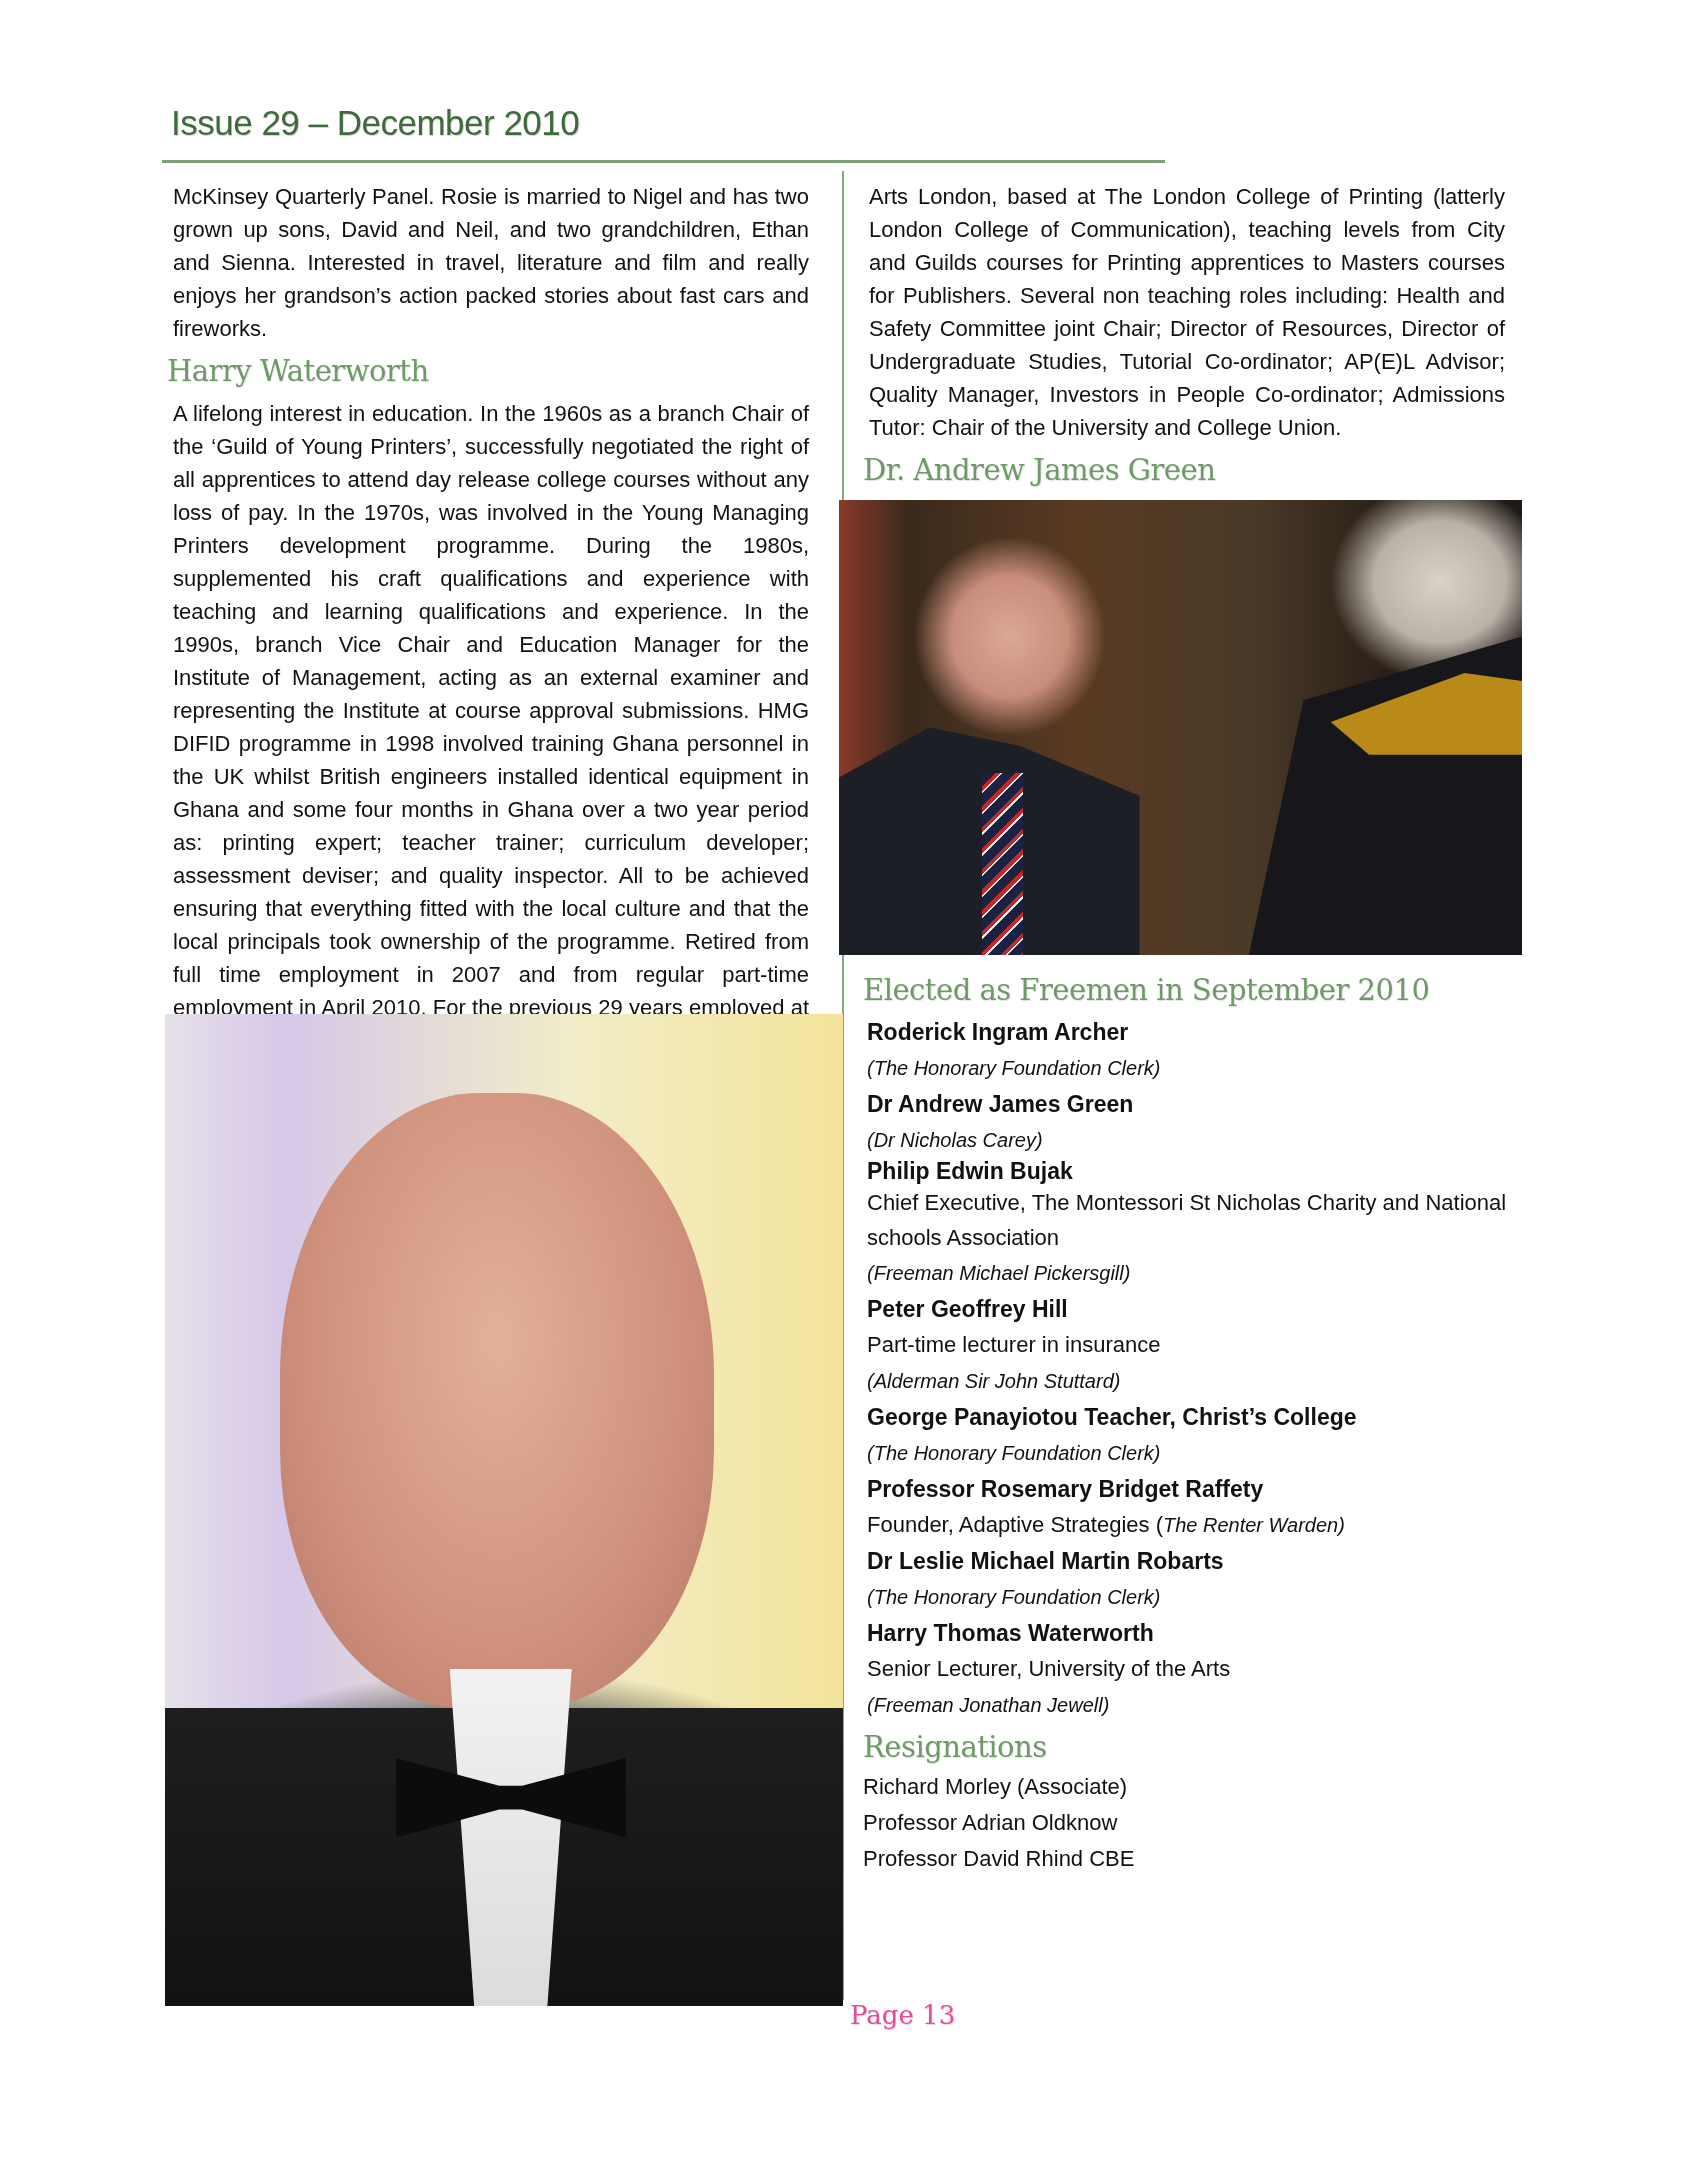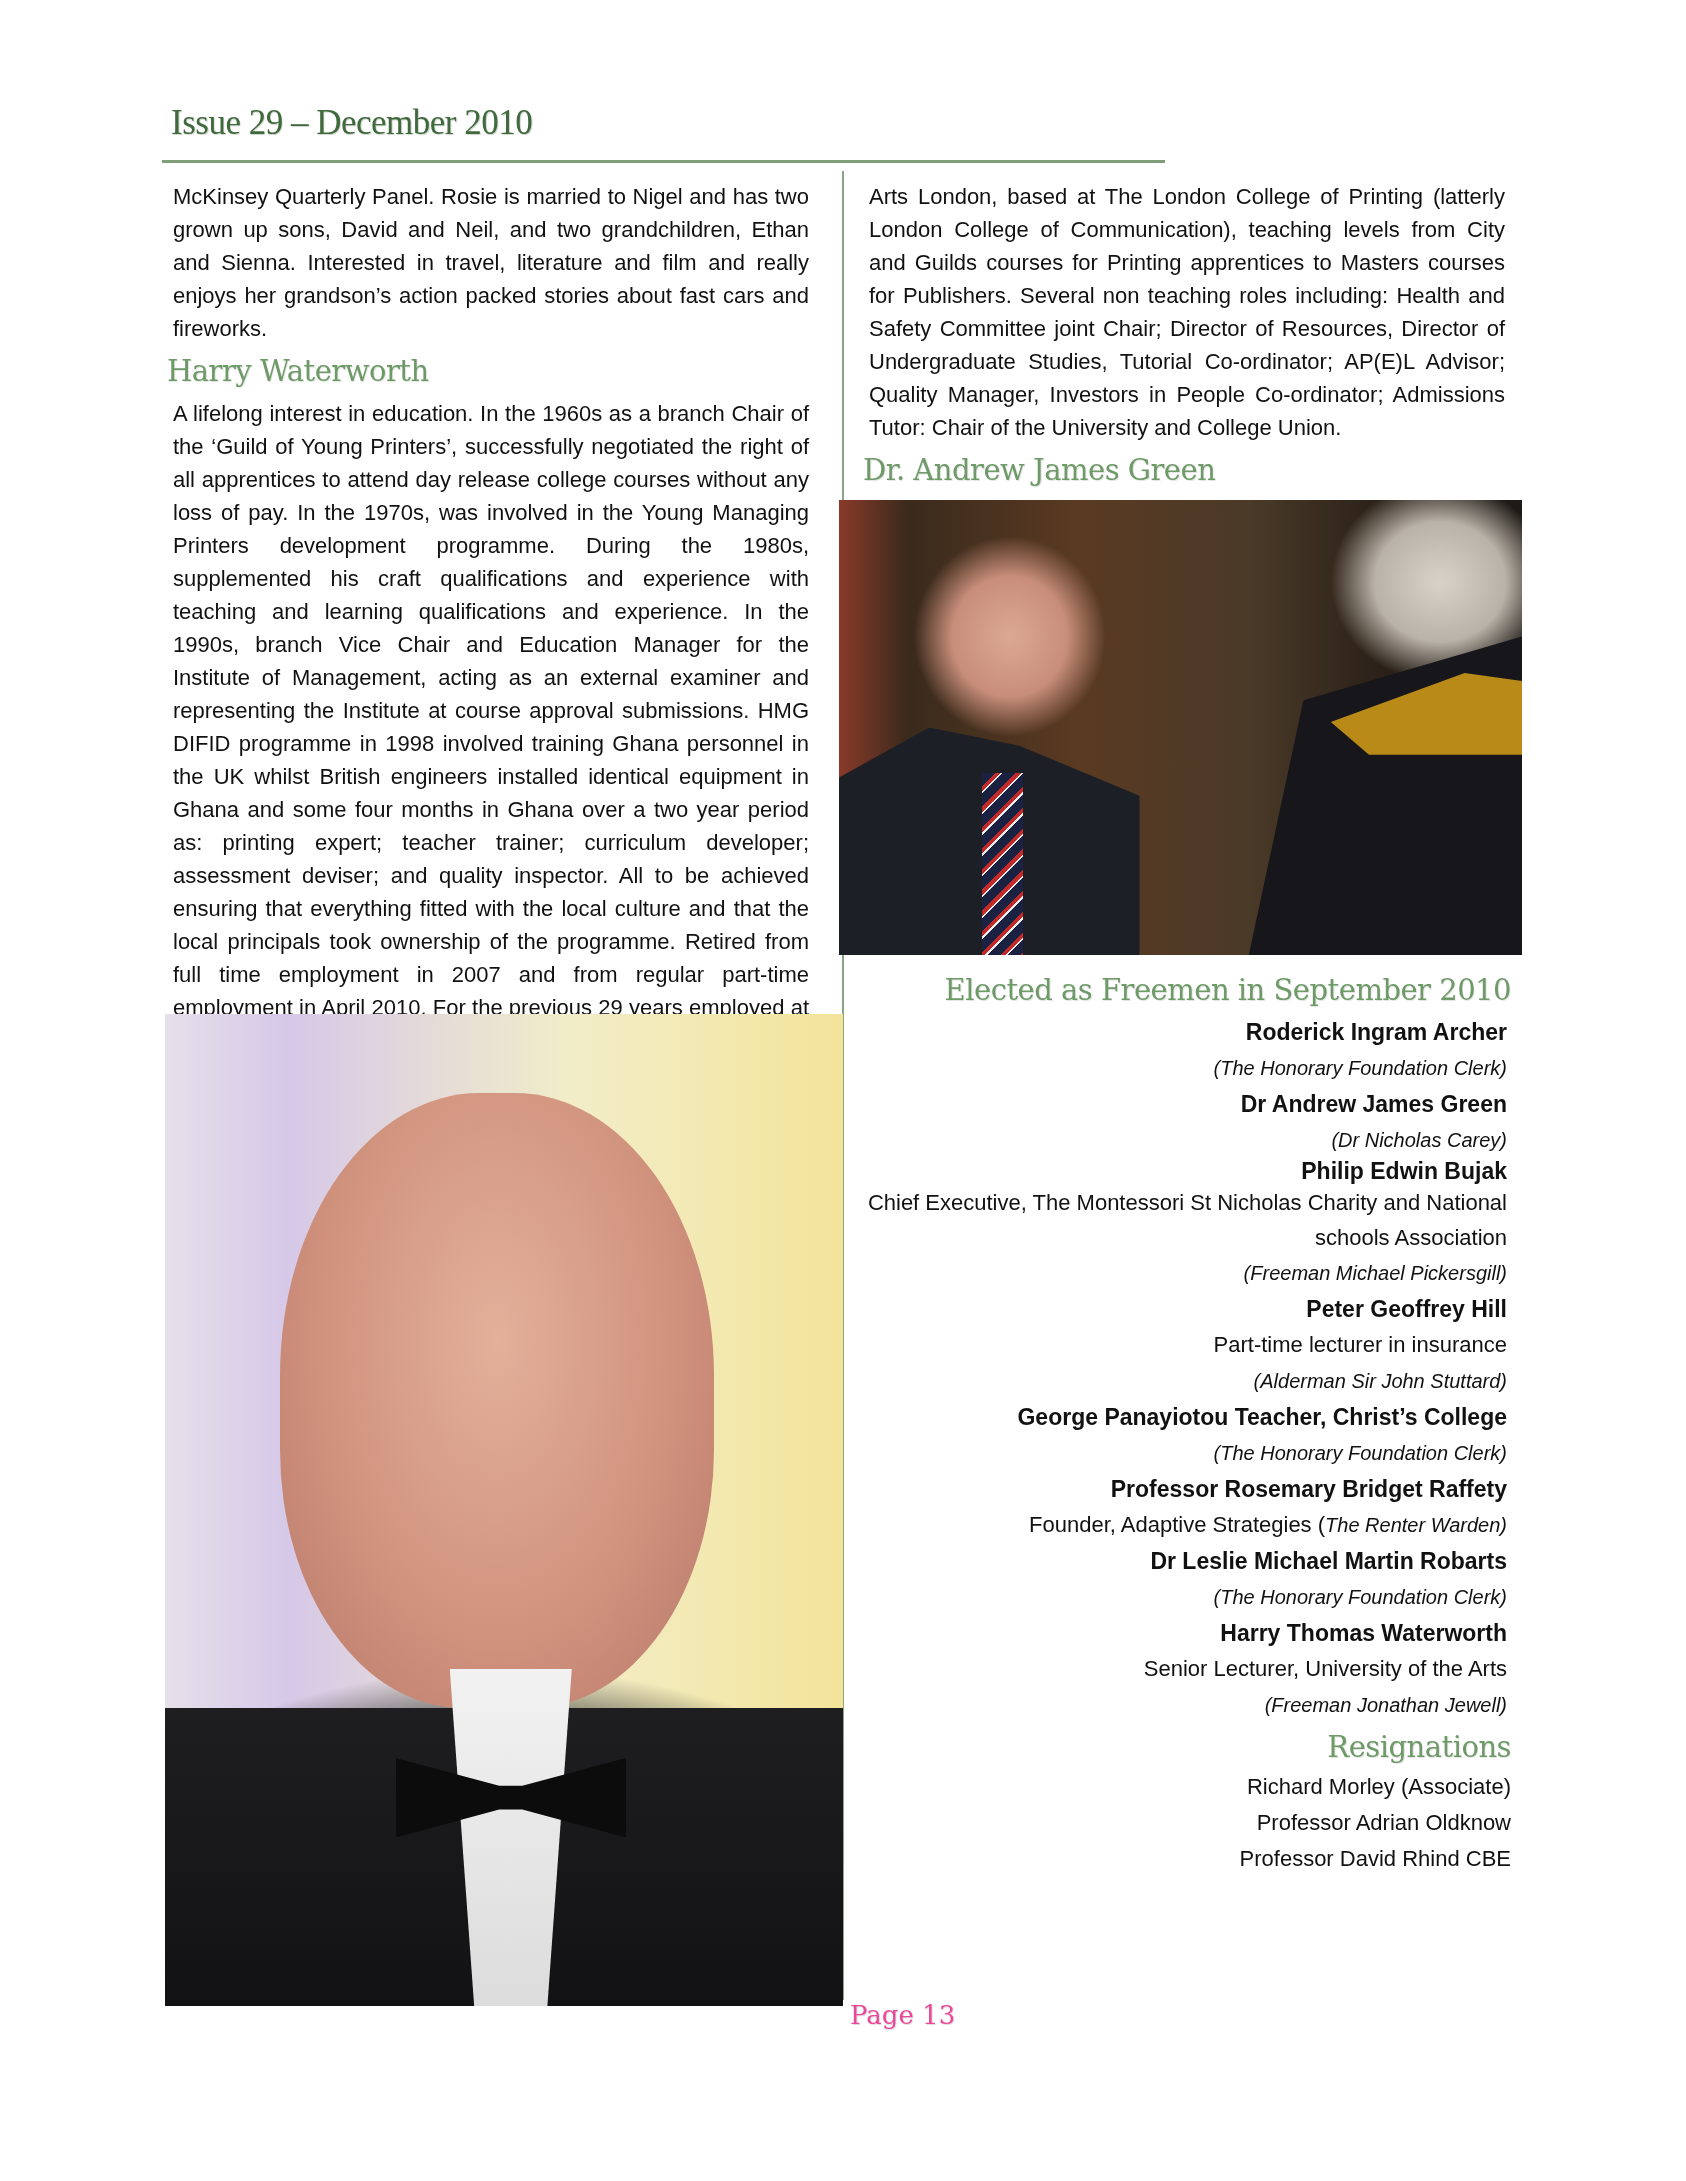--- a/index.html
+++ b/index.html
@@ -1,20 +1,20 @@
 <!DOCTYPE html>
 <html style="font-size:14.7px"><head>
 <meta charset="utf-8">
 <style>
   html, body { margin: 0; padding: 0; background: #ffffff; }
   body { width: 1686px; height: 2182px; position: relative; overflow: hidden;
          font-family: "Liberation Sans", "DejaVu Sans", sans-serif; color: #111; }
 
   .issue-title { position: absolute; left: 171px; top: 103px; font-size: 35px;
-                 color: #3f6a3c; font-family: Liberation Serif, serif; letter-spacing: -0.5px;
+                 color: #3f6a3c; font-family: Liberation Sans, sans-serif; letter-spacing: -0.5px;
                  text-shadow: 0.9px 0.9px 0.9px rgba(0,0,0,0.18); }
   .header-rule { position: absolute; left: 162px; top: 160px; width: 1003px; height: 2.8px; background: #7f9f79; }
   .col-divider { position: absolute; left: 842px; top: 171px; width: 1.8px; height: 1829px; background: #8aa785; }
 
   .col { position: absolute; font-size: 22px; line-height: 33px; }
   .col-left { left: 167px; top: 174px; width: 648px; }
   .col-right { left: 863px; top: 174px; width: 648px; }
   .just { text-align: justify; margin: 6px; }
 
   .green-head { font-family: "DejaVu Serif", serif; color: #6e9a68; font-size: 29px;
@@ -86,21 +86,21 @@
   <div class="green-head">Dr. Andrew James Green</div>
 </div>
 
 <div class="photo photo-green" title="Dr Andrew James Green at the ceremony">
   <div class="suit-l"></div>
   <div class="tie"></div>
   <div class="gown"></div>
   <div class="hood"></div>
 </div>
 
-<div class="col col-right" style="top: 966px; text-align: right;">
+<div class="col col-right" style="top: 966px;">
   <div class="green-head">Elected as Freemen in September 2010</div>
 
   <div class="elected-list">
     <div>
       <div class="line name">Roderick Ingram Archer</div>
       <div class="line sponsor">(The Honorary Foundation Clerk)</div>
     </div>
     <div>
       <div class="line name">Dr Andrew James Green</div>
       <div class="line sponsor" style="margin-top:0">(Dr Nicholas Carey)</div>

